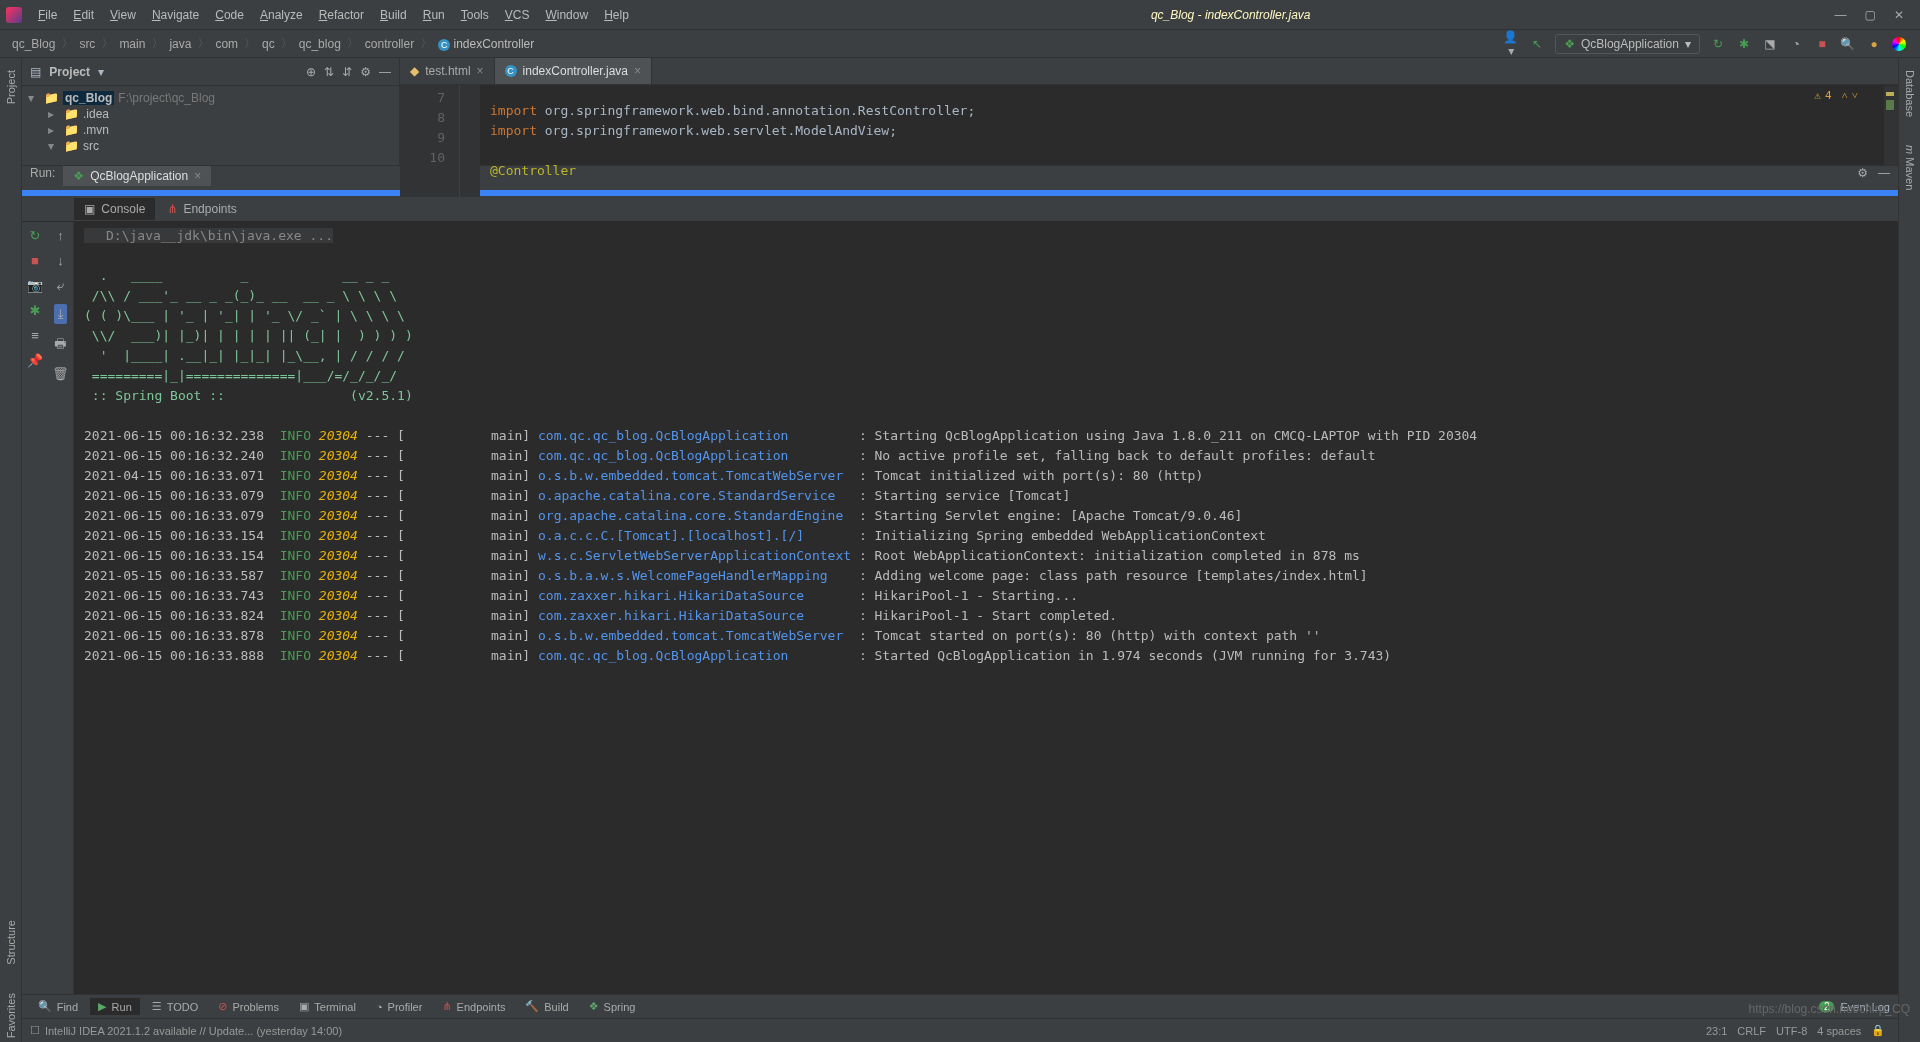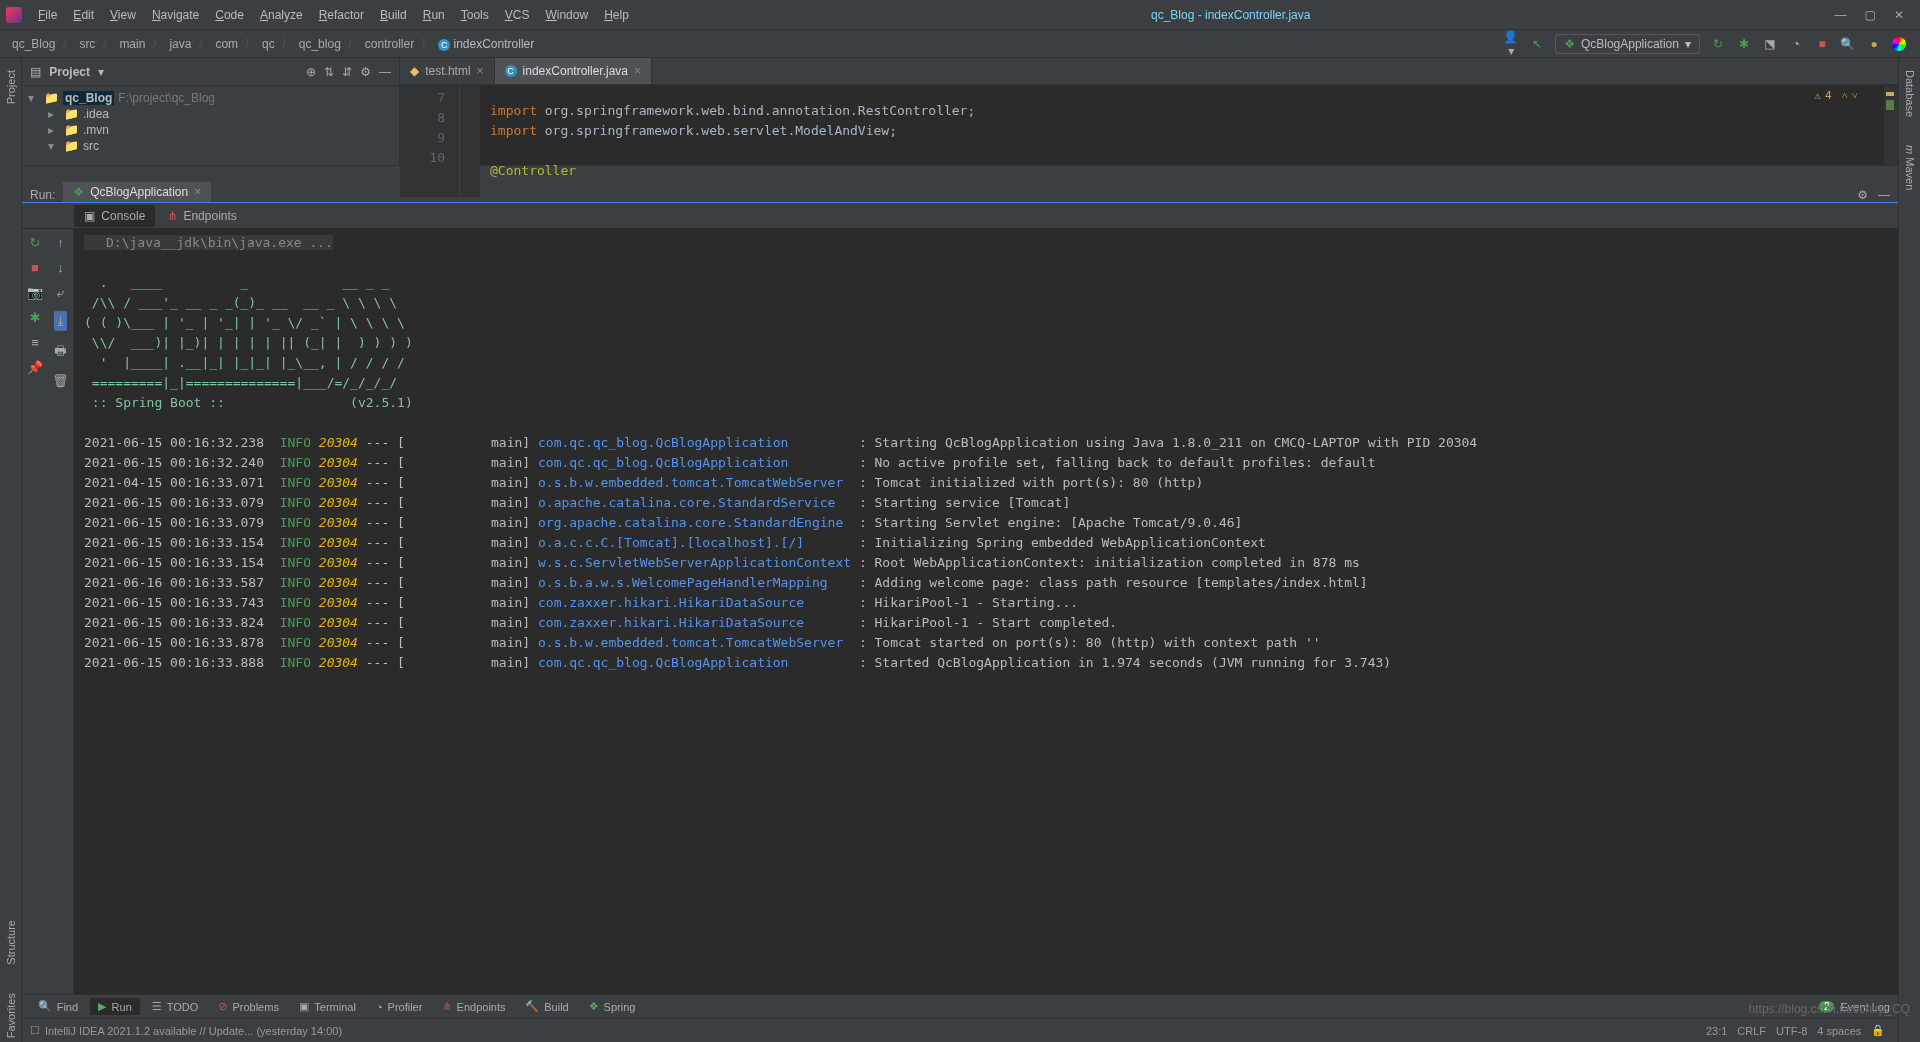--- a/index.html
+++ b/index.html
@@ -26,21 +26,21 @@
   width: 16px; height: 16px;
   background: linear-gradient(135deg,#fe315d,#5b3b8c);
   border-radius: 3px; margin-right: 8px;
 }
 .titlebar .menu-item {
   padding: 4px 8px;
   color: #bbb;
   cursor: pointer;
 }
 .titlebar .u { text-decoration: underline; }
-.titlebar-title { flex:1; text-align:center; color:#7dd3fc; }
+.titlebar-title { flex:1; text-align:center; color:#fef9c3;font-style:italic; }
 .window-controls { display:flex; gap:18px; padding:0 10px; color:#aaa; }
 .window-controls span { cursor:pointer; }
 
 .navbar {
   height: 28px;
   background: #3c3f41;
   display:flex;
   align-items:center;
   padding:0 8px;
   border-bottom:1px solid #323232;
@@ -105,22 +105,22 @@
 .gutter-nums { width:60px; background:#313335; color:#606366; text-align:right; padding:3px 14px 3px 0; line-height:20px; border-right:1px solid #404040;}
 .gutter-marks { width:20px; background:#313335; }
 .code-lines { padding:16px 10px; line-height:20px; }
 .code-key { color:#cc7832; }
 .code-text { color:#a9b7c6; }
 .code-ann { color:#bbb529; }
 .warn-badge { position:absolute; top:4px; right:40px; color:#d9a343; font-size:11px; display:flex; align-items:center; gap:4px; }
 
 .run-panel { flex:1; background:#2b2b2b; display:flex; flex-direction:column; min-height:0; }
 .run-header {
-  height:37px; background:#3c3f41; border-bottom:1px solid #3b82f6;
-  display:flex; align-items:flex-end; padding:0 8px;
+  height:30px; background:#3c3f41; border-bottom:6px solid #3b82f6;
+  display:flex; align-items:flex-start; padding:0 8px;
 }
 .run-header .label { color:#aaa; margin-right:8px; }
 .run-header .tab { display:flex; align-items:center; gap:6px; padding:3px 10px; background:#4e5254; color:#ddd; }
 .run-header .tab .close { color:#888; }
 .run-header .spacer { flex:1; }
 .run-header .icon { color:#aaa; cursor:pointer; margin-left:10px; }
 
 .run-subtabs { height:26px; background:#3c3f41; border-bottom:1px solid #2b2b2b; display:flex; align-items:center; padding-left:52px; gap:2px;}
 .run-subtab { padding:4px 10px; color:#aaa; display:flex; align-items:center; gap:6px; cursor:pointer; }
 .run-subtab.active { background:#2b2b2b; }
@@ -362,21 +362,21 @@
  =========|_|==============|___/=/_/_/_/
  :: Spring Boot ::                (v2.5.1)</span>
 
 <span class="log-ts">2021-06-15 00:16:32.238</span>  <span class="log-level">INFO</span> <span class="log-pid">20304</span> --- [           <span class="log-thread">main</span>] <span class="log-src">com.qc.qc_blog.QcBlogApplication        </span> : <span class="log-msg">Starting QcBlogApplication using Java 1.8.0_211 on CMCQ-LAPTOP with PID 20304</span>
 <span class="log-ts">2021-06-15 00:16:32.240</span>  <span class="log-level">INFO</span> <span class="log-pid">20304</span> --- [           <span class="log-thread">main</span>] <span class="log-src">com.qc.qc_blog.QcBlogApplication        </span> : <span class="log-msg">No active profile set, falling back to default profiles: default</span>
 <span class="log-ts">2021-04-15 00:16:33.071</span>  <span class="log-level">INFO</span> <span class="log-pid">20304</span> --- [           <span class="log-thread">main</span>] <span class="log-src">o.s.b.w.embedded.tomcat.TomcatWebServer </span> : <span class="log-msg">Tomcat initialized with port(s): 80 (http)</span>
 <span class="log-ts">2021-06-15 00:16:33.079</span>  <span class="log-level">INFO</span> <span class="log-pid">20304</span> --- [           <span class="log-thread">main</span>] <span class="log-src">o.apache.catalina.core.StandardService  </span> : <span class="log-msg">Starting service [Tomcat]</span>
 <span class="log-ts">2021-06-15 00:16:33.079</span>  <span class="log-level">INFO</span> <span class="log-pid">20304</span> --- [           <span class="log-thread">main</span>] <span class="log-src">org.apache.catalina.core.StandardEngine </span> : <span class="log-msg">Starting Servlet engine: [Apache Tomcat/9.0.46]</span>
 <span class="log-ts">2021-06-15 00:16:33.154</span>  <span class="log-level">INFO</span> <span class="log-pid">20304</span> --- [           <span class="log-thread">main</span>] <span class="log-src">o.a.c.c.C.[Tomcat].[localhost].[/]      </span> : <span class="log-msg">Initializing Spring embedded WebApplicationContext</span>
 <span class="log-ts">2021-06-15 00:16:33.154</span>  <span class="log-level">INFO</span> <span class="log-pid">20304</span> --- [           <span class="log-thread">main</span>] <span class="log-src">w.s.c.ServletWebServerApplicationContext</span> : <span class="log-msg">Root WebApplicationContext: initialization completed in 878 ms</span>
-<span class="log-ts">2021-06-16 00:16:33.587</span>  <span class="log-level">INFO</span> <span class="log-pid">20304</span> --- [           <span class="log-thread">main</span>] <span class="log-src">o.s.b.a.w.s.WelcomePageHandlerMapping   </span> : <span class="log-msg">Adding welcome page: class path resource [templates/index.html]</span>
+<span class="log-ts">2021-05-15 00:16:33.587</span>  <span class="log-level">INFO</span> <span class="log-pid">20304</span> --- [           <span class="log-thread">main</span>] <span class="log-src">o.s.b.a.w.s.WelcomePageHandlerMapping   </span> : <span class="log-msg">Adding welcome page: class path resource [templates/index.html]</span>
 <span class="log-ts">2021-06-15 00:16:33.743</span>  <span class="log-level">INFO</span> <span class="log-pid">20304</span> --- [           <span class="log-thread">main</span>] <span class="log-src">com.zaxxer.hikari.HikariDataSource      </span> : <span class="log-msg">HikariPool-1 - Starting...</span>
 <span class="log-ts">2021-06-15 00:16:33.824</span>  <span class="log-level">INFO</span> <span class="log-pid">20304</span> --- [           <span class="log-thread">main</span>] <span class="log-src">com.zaxxer.hikari.HikariDataSource      </span> : <span class="log-msg">HikariPool-1 - Start completed.</span>
 <span class="log-ts">2021-06-15 00:16:33.878</span>  <span class="log-level">INFO</span> <span class="log-pid">20304</span> --- [           <span class="log-thread">main</span>] <span class="log-src">o.s.b.w.embedded.tomcat.TomcatWebServer </span> : <span class="log-msg">Tomcat started on port(s): 80 (http) with context path ''</span>
 <span class="log-ts">2021-06-15 00:16:33.888</span>  <span class="log-level">INFO</span> <span class="log-pid">20304</span> --- [           <span class="log-thread">main</span>] <span class="log-src">com.qc.qc_blog.QcBlogApplication        </span> : <span class="log-msg">Started QcBlogApplication in 1.974 seconds (JVM running for 3.743)</span>
 </div>
       </div>
     </div>
 
     <div class="bottom-tabs">
       <div class="bottom-tab">

